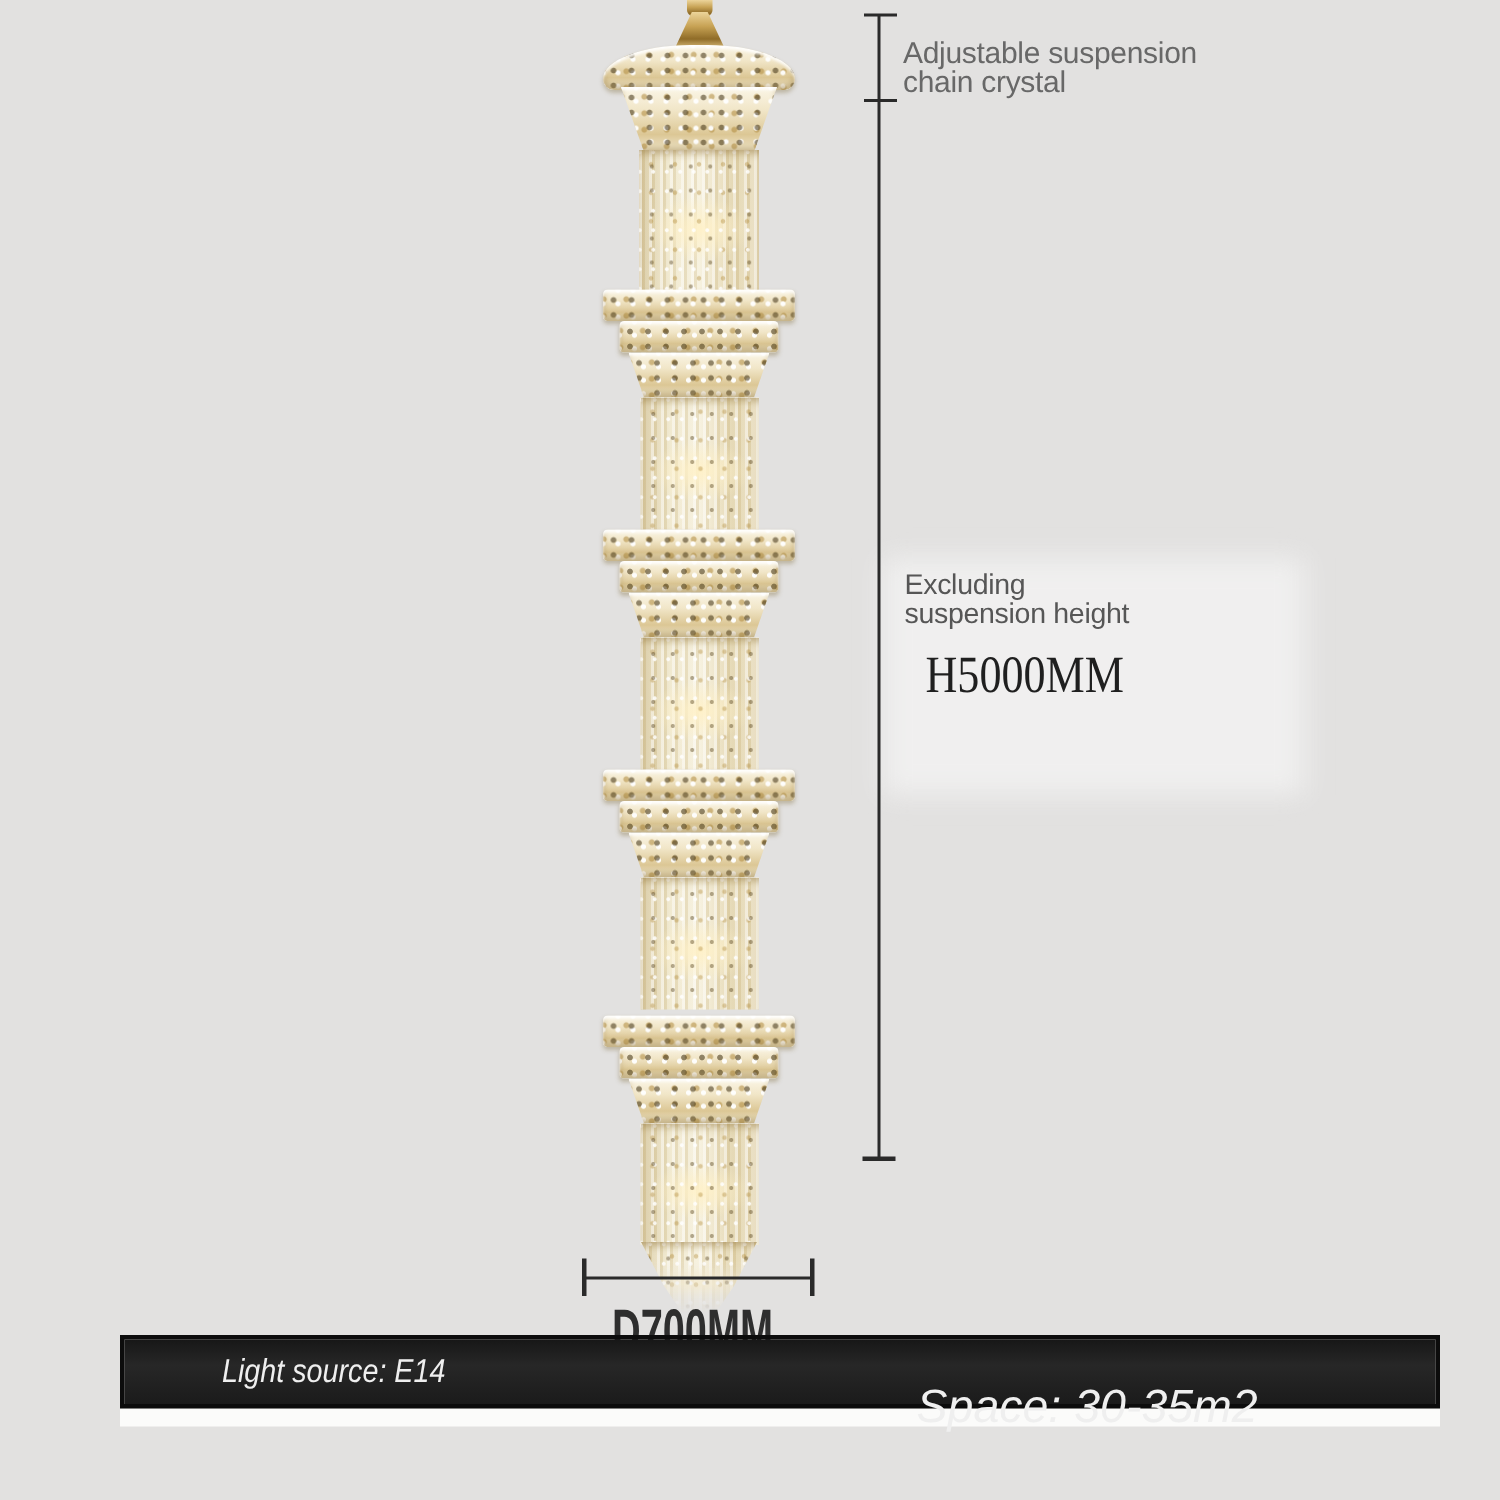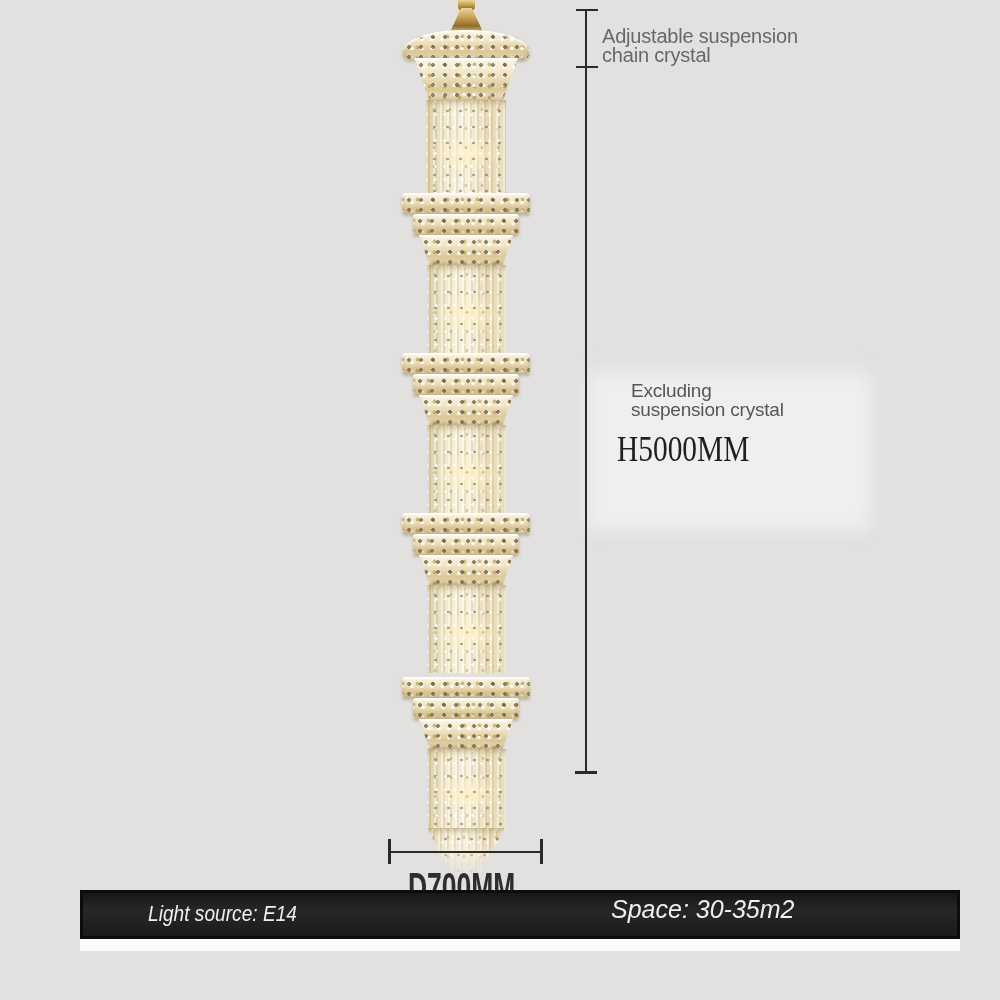--- a/index.html
+++ b/index.html
@@ -66,21 +66,21 @@
   .vline-body{left:585px;top:67px;width:2px;height:705px;}
   .cap-top{left:576px;top:9px;width:22px;height:2px;}
   .cap-mid{left:576px;top:66px;width:22px;height:2px;}
   .cap-bot{left:575px;top:771px;width:22px;height:3px;}
   .hline{left:389px;top:851px;width:153px;height:2px;}
   .hcap-l{left:388px;top:839px;width:3px;height:25px;}
   .hcap-r{left:540px;top:839px;width:3px;height:25px;}
   
   .label{position:absolute;color:#686868;font-size:20px;line-height:19px;letter-spacing:-.2px;}
   .label-chain{left:602px;top:27px;}
-  .label-excluding{left:603px;top:381px;font-size:19px;color:#565656;margin-left:28px;}
+  .label-excluding{left:603px;top:381px;font-size:19px;color:#565656;}
   .label-h{
     position:absolute;left:617px;top:430px;color:#1f1f1f;
     font-family:"Liberation Serif",serif;font-size:35px;
     transform:scaleX(.84);transform-origin:left top;white-space:nowrap;
   }
   .label-d{
     position:absolute;left:408px;top:864px;color:#2e2e2e;
     font-size:42px;font-weight:bold;letter-spacing:0;
     transform:scaleX(.63);transform-origin:left top;white-space:nowrap;z-index:3;
   }
@@ -88,21 +88,21 @@
   .bar-gap{position:absolute;left:80px;top:939px;width:880px;height:12px;background:#fbfbfa;z-index:4;}
   .spec-bar{
     position:absolute;left:80px;width:880px;height:49px;z-index:4;box-sizing:border-box;
     background:linear-gradient(180deg,#171717,#272727 40%,#1b1b1b);
     border:3px solid #0c0c0c;
     font-style:italic;
   }
   .bar-1{top:890px}.bar-2{top:951px}
   .bar-text{position:absolute;color:#efefef;white-space:nowrap;transform-origin:left top;}
   .b1-left{left:65px;top:8px;font-size:22px;transform:scaleX(.87);}
-  .b1-right{left:528px;top:2px;font-size:25px;}
+  .b1-right{left:528px;top:27px;font-size:31px;}
   .b2-left{left:64px;top:9px;font-size:24px;transform:scaleX(.74);}
   .b2-right{left:523px;top:9px;font-size:24px;transform:scaleX(.86);}
 </style>
 </head>
 <body>
 
 <div class="stage">
 
   <div class="bg-light-patch"></div>
 
@@ -148,21 +148,21 @@
   <div class="dim hline"></div>
   <div class="dim hcap-l"></div>
   <div class="dim hcap-r"></div>
 
   <div class="label label-chain">
     <div>Adjustable suspension</div>
     <div>chain crystal</div>
   </div>
   <div class="label label-excluding">
     <div>Excluding</div>
-    <div>suspension crystal</div>
+    <div>suspension height</div>
   </div>
   <div class="label-h">H5000MM</div>
   <div class="label-d">D700MM</div>
 
   <div class="bar-gap"></div>
   <div class="spec-bar bar-1">
     <div class="bar-text b1-left">Light source: E14</div>
     <div class="bar-text b1-right">Space: 30-35m2</div>
   </div>
 

